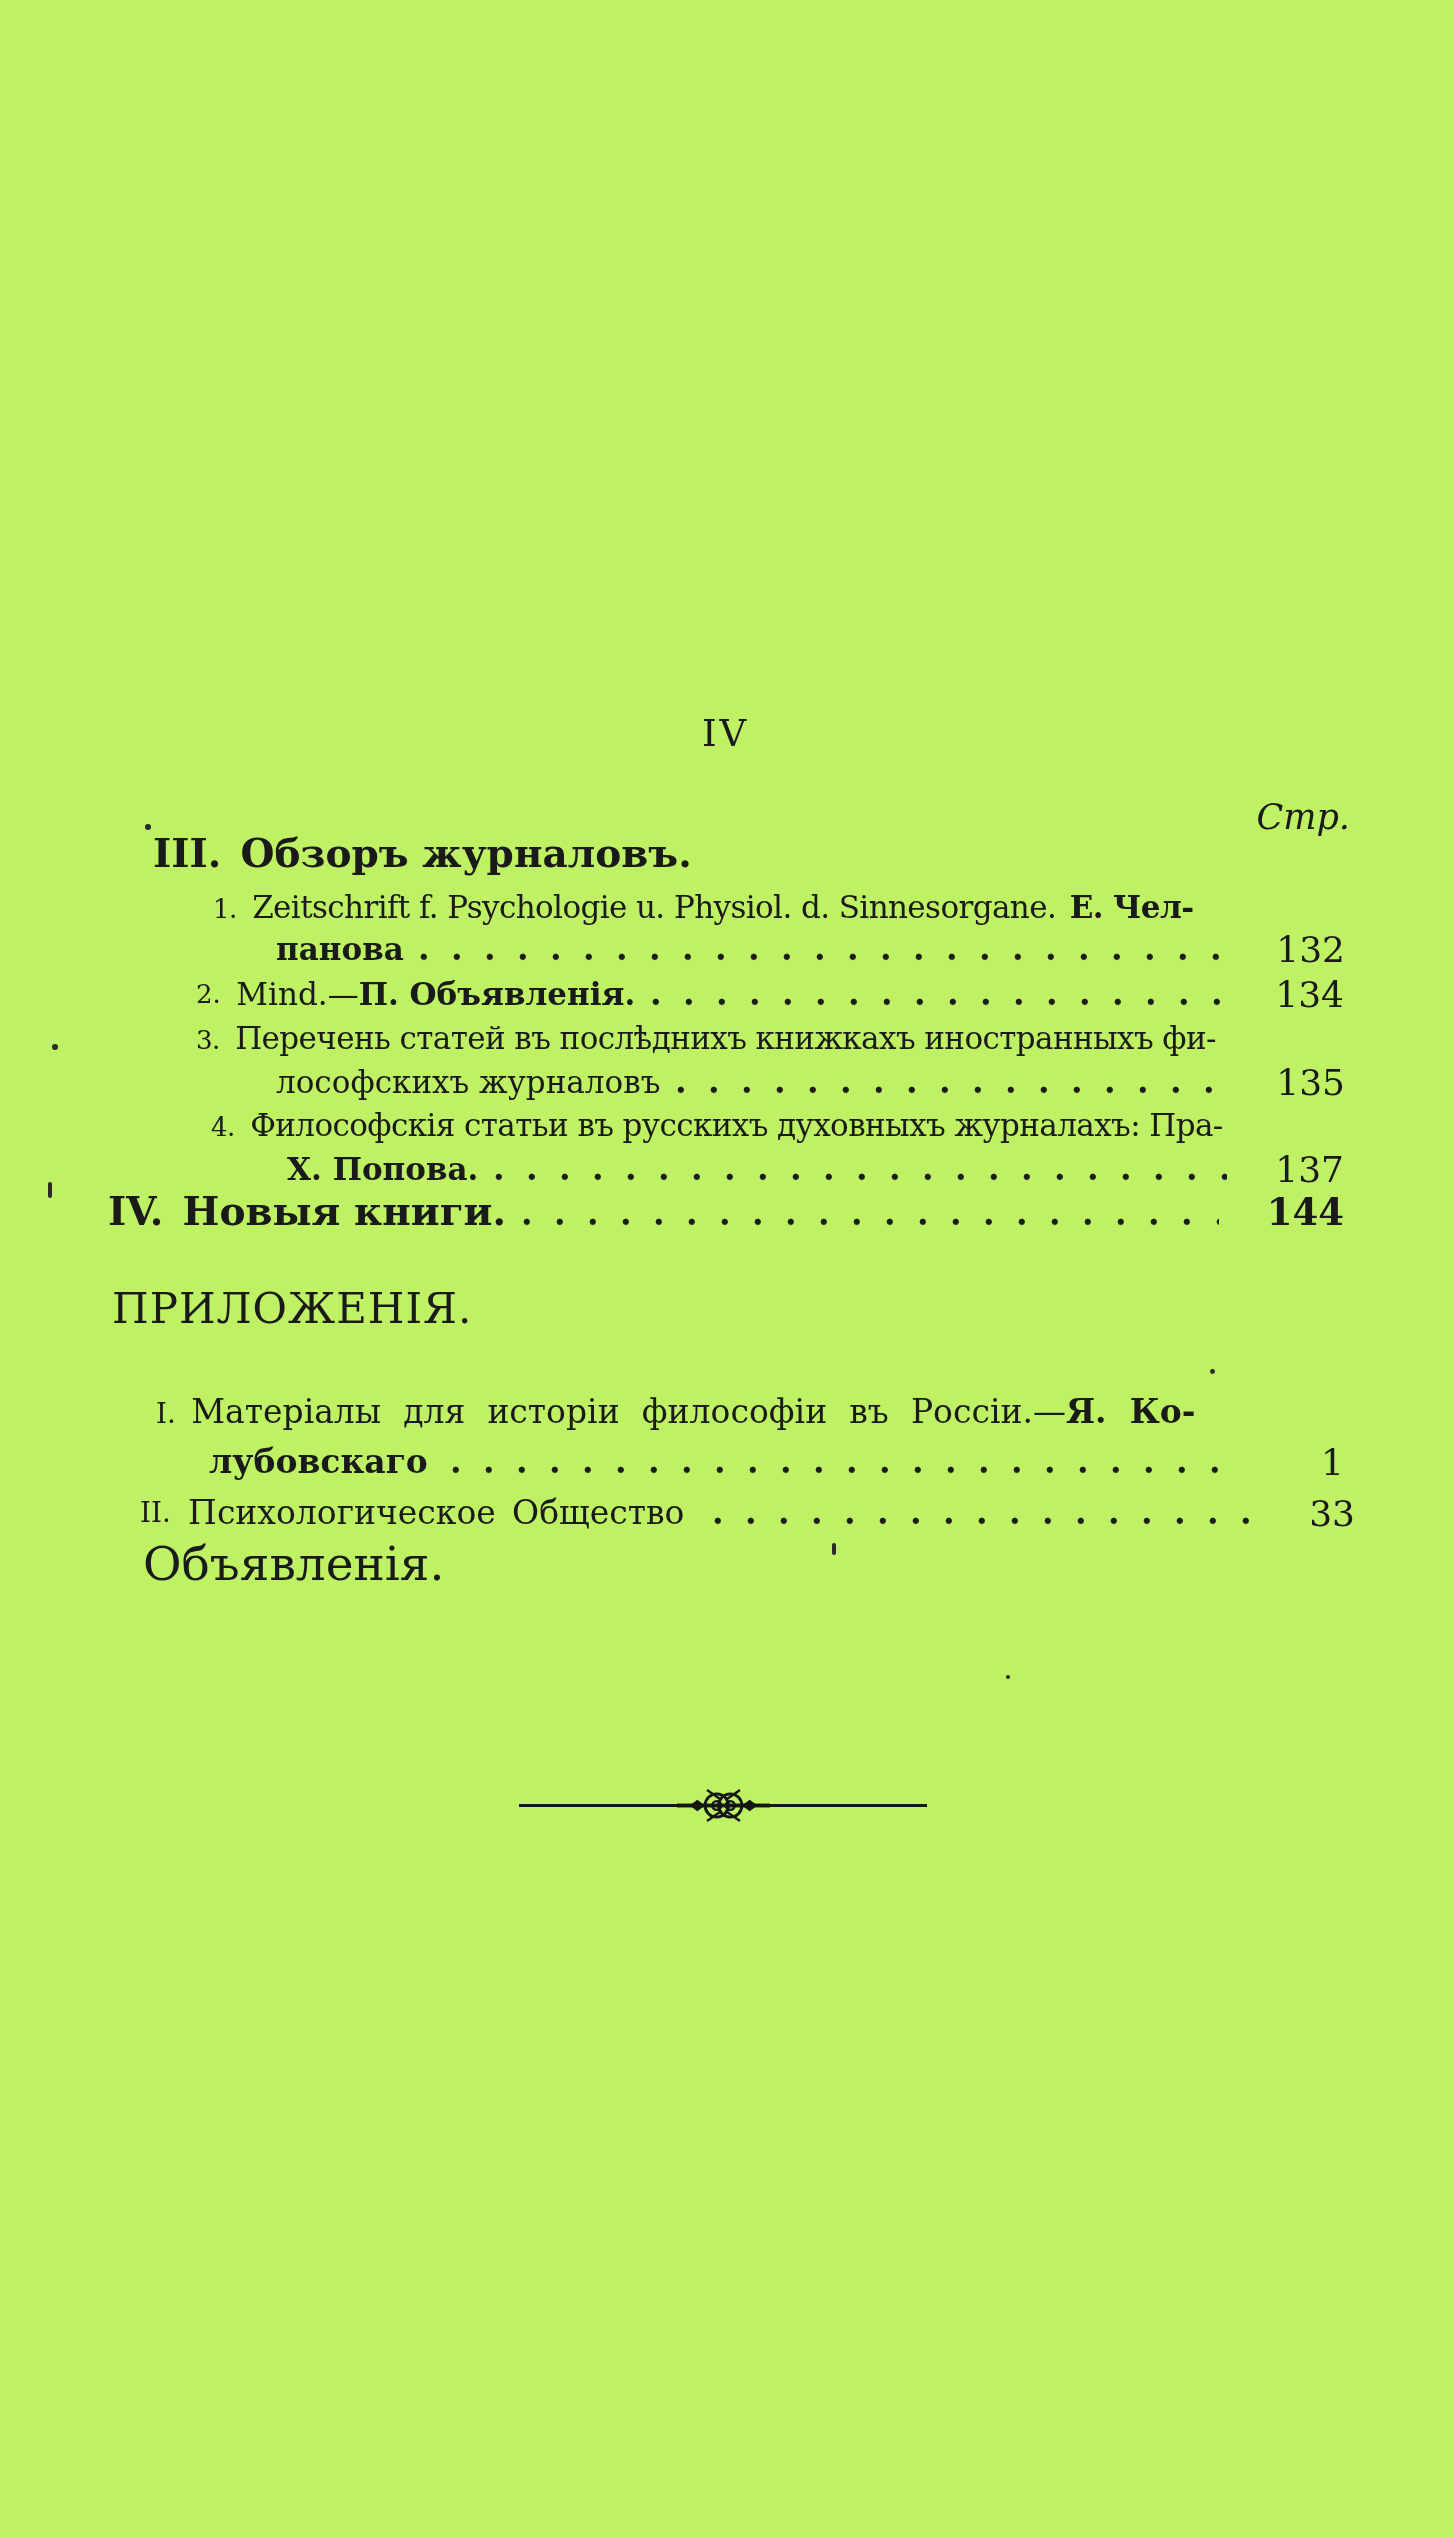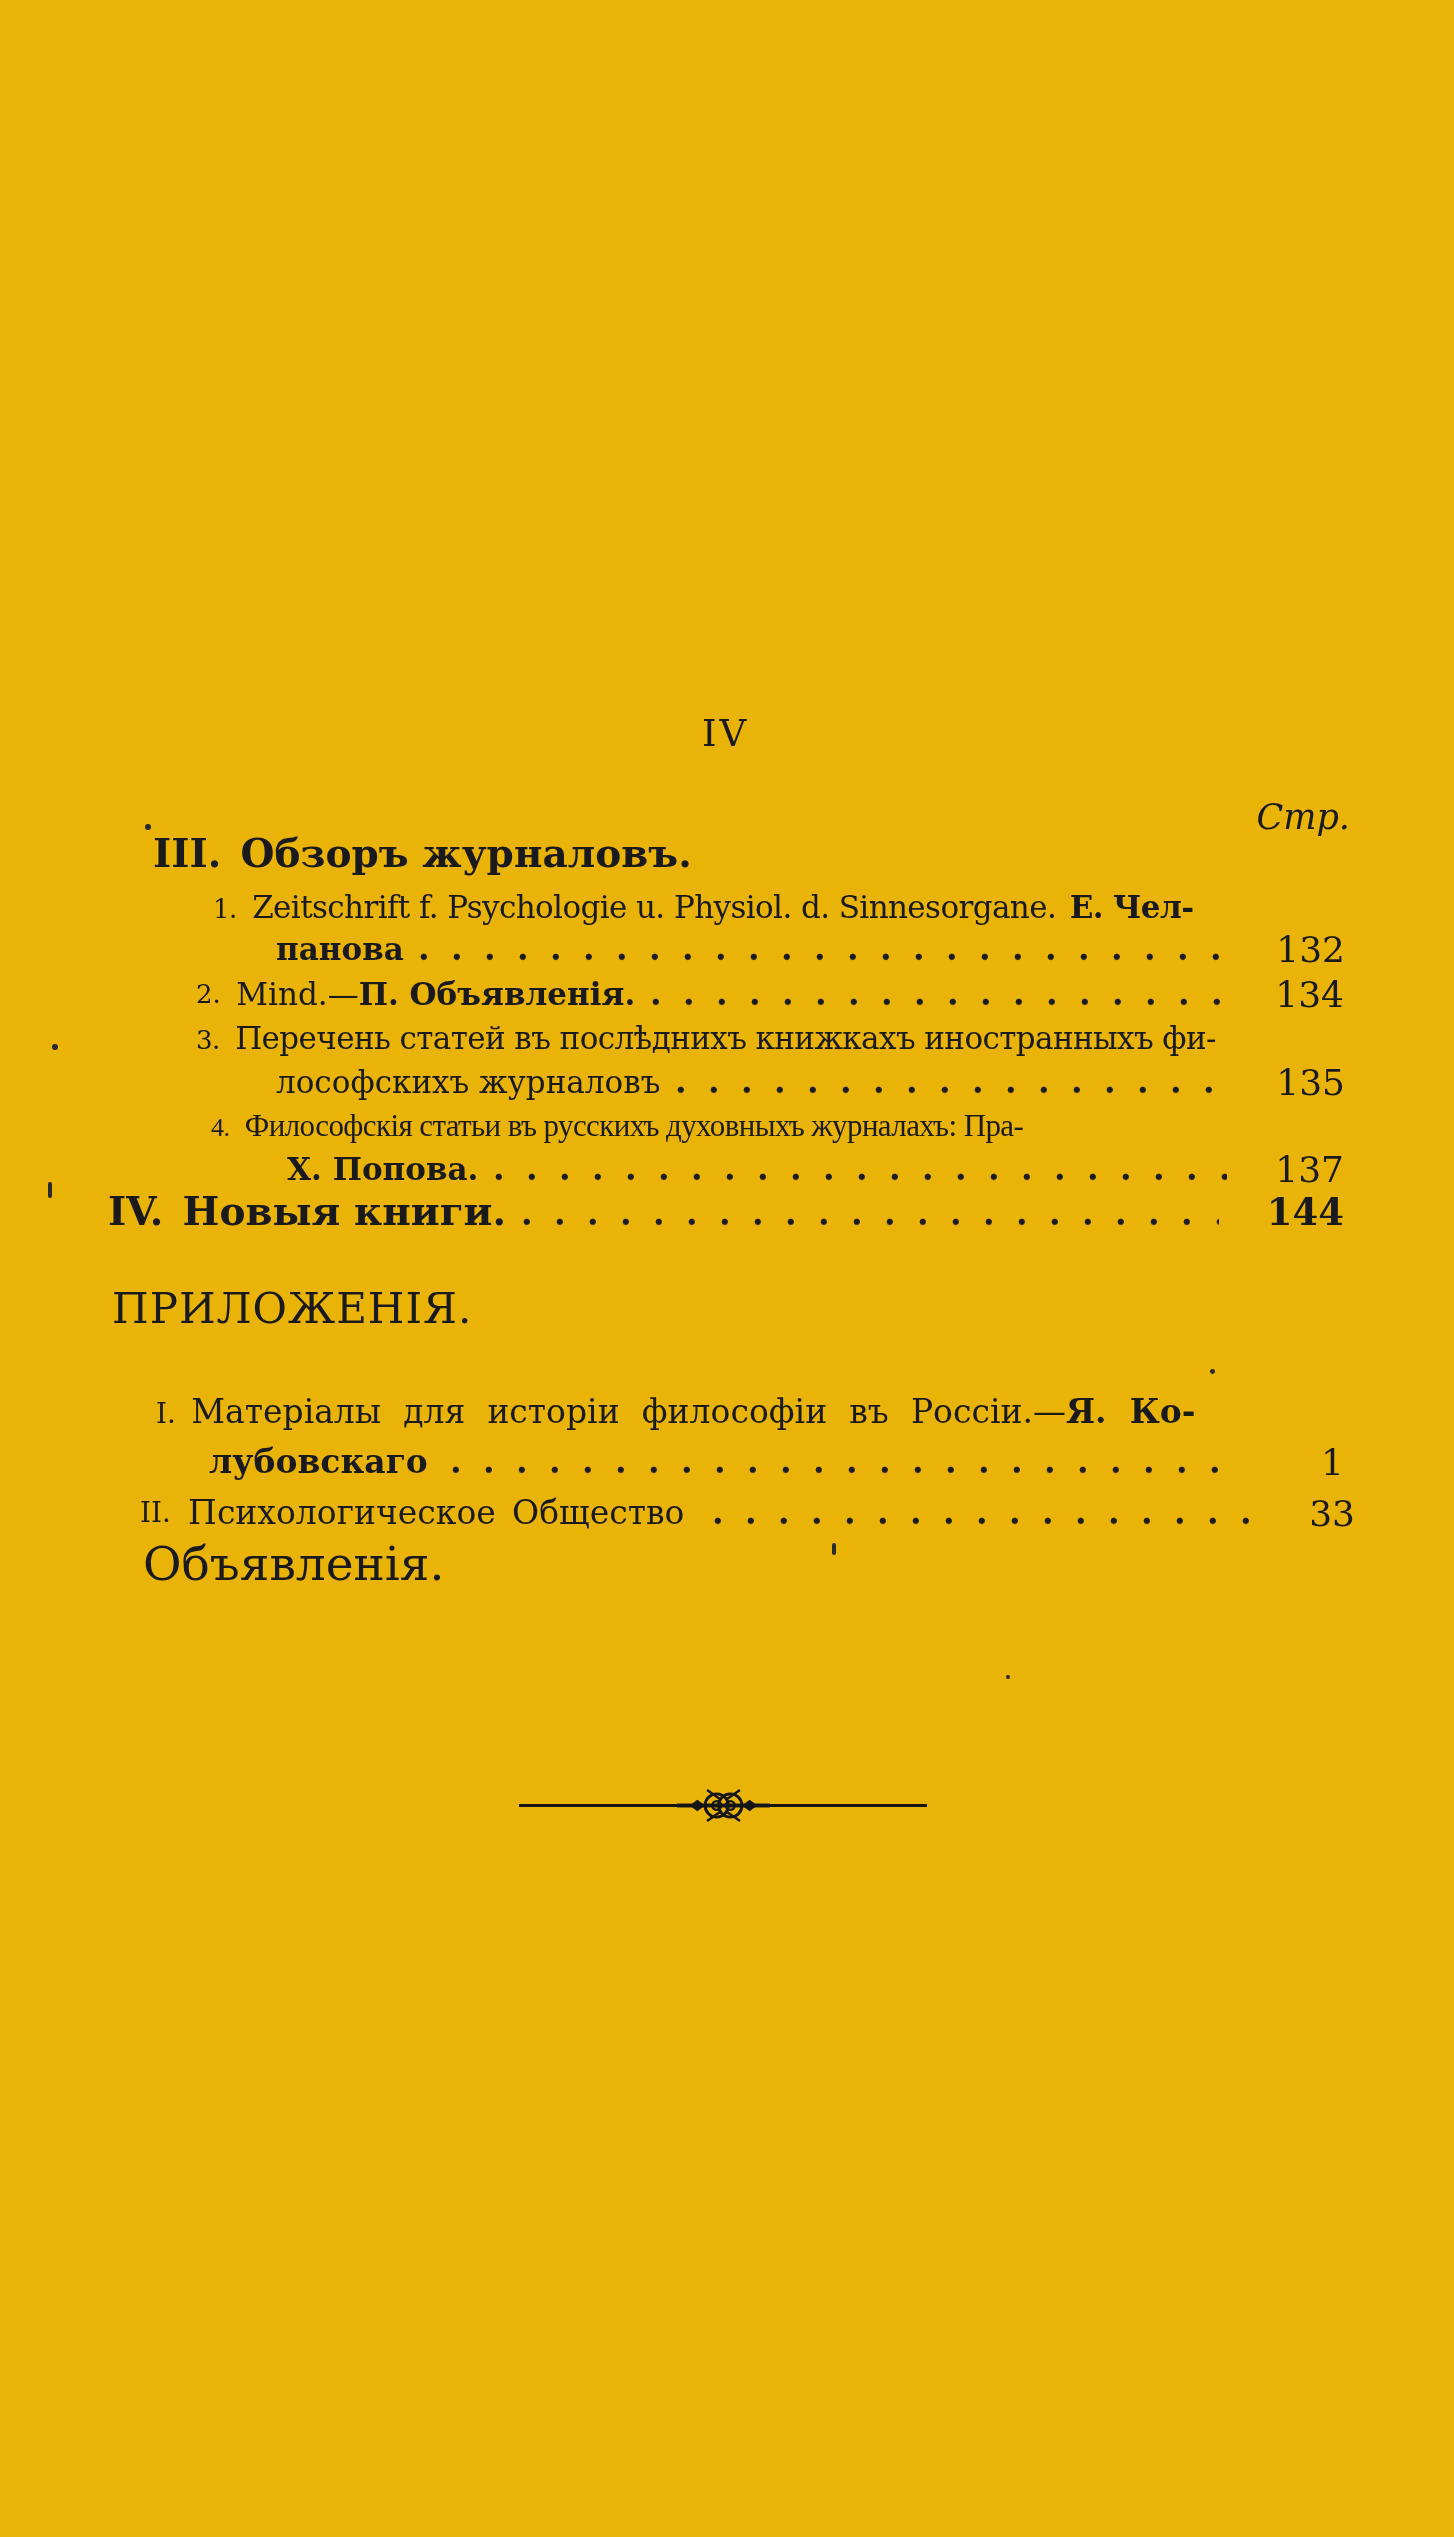--- a/index.html
+++ b/index.html
@@ -1,19 +1,19 @@
 <!DOCTYPE html>
 <html><head>
 <meta charset="utf-8">
 <style>
   html,body{margin:0;padding:0;background:#ffffff;}
   .page{
     position:relative;
     width:1454px;height:2538px;
-    background:#eab308;
+    background:#bef264;
     font-family:"DejaVu Serif","Liberation Serif",serif;
     color:#1a1a1a;
     overflow:hidden;
   }
   .abs{position:absolute;white-space:nowrap;}
   .flexline{position:absolute;display:flex;align-items:flex-end;white-space:nowrap;}
   .it{font-size:31px;line-height:39px;}
   .appit{font-size:33px;line-height:41px;}
   .b{font-weight:bold;}
   .num{margin-right:15.5px;}
@@ -74,21 +74,21 @@
   <div class="abs it tight" style="left:196px;top:1019px;">
     <span class="num num-old">3.</span><span>Перечень статей въ послѣднихъ книжкахъ иностранныхъ фи-</span>
   </div>
 
   <div class="flexline it" style="left:276px;top:1063px;width:1069px;">
     <span>лософскихъ журналовъ</span>
     <span class="leader"></span>
     <span class="pagenum">135</span>
   </div>
 
-  <div class="abs it tight" style="left:211px;top:1106px;font-family:Liberation Serif, serif;">
+  <div class="abs it tight" style="left:211px;top:1106px;">
     <span class="num num-old">4.</span><span>Философскія статьи въ русскихъ духовныхъ журналахъ: Пра-</span>
   </div>
 
   <div class="flexline it" style="left:287px;top:1150px;width:1057px;">
       <span class="b">Х. Попова.</span>
     <span class="leader"></span>
     <span class="pagenum">137</span>
   </div>
 
   <div class="flexline sec" style="left:108px;top:1188px;width:1236px;">

